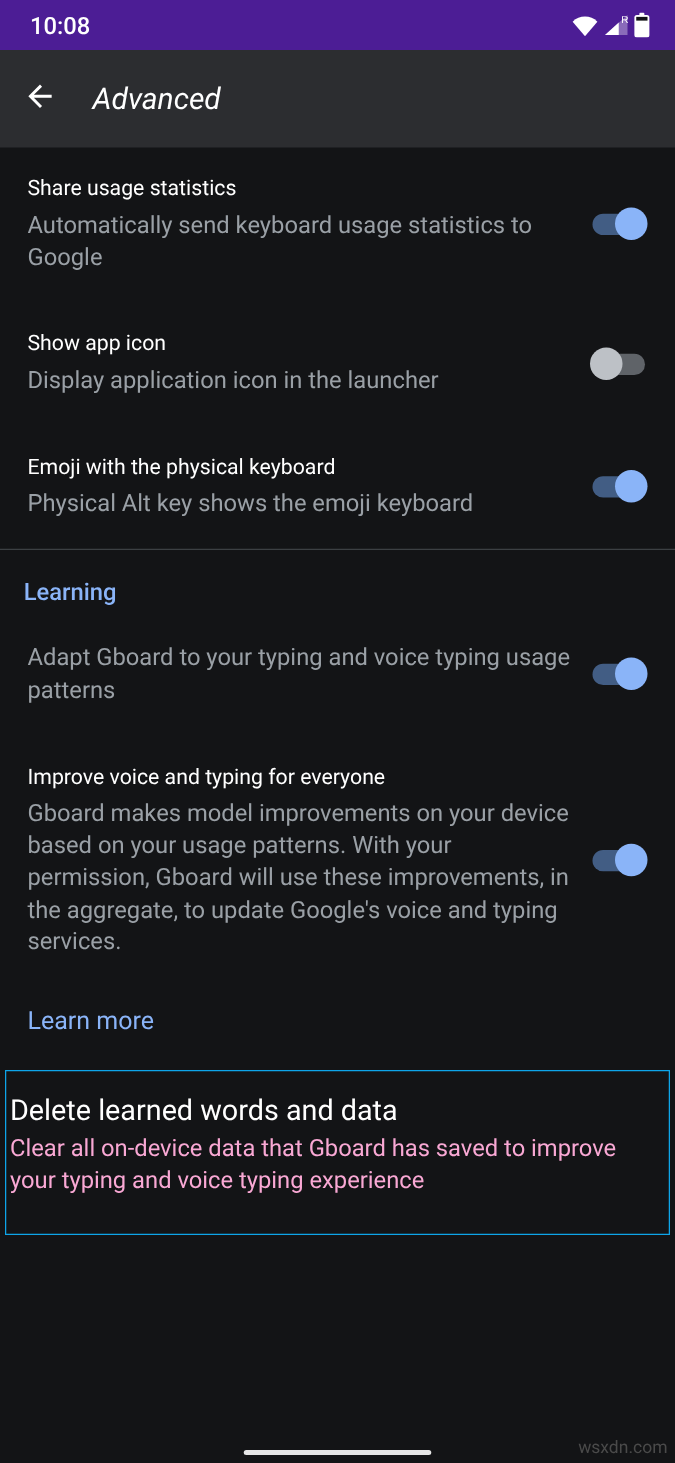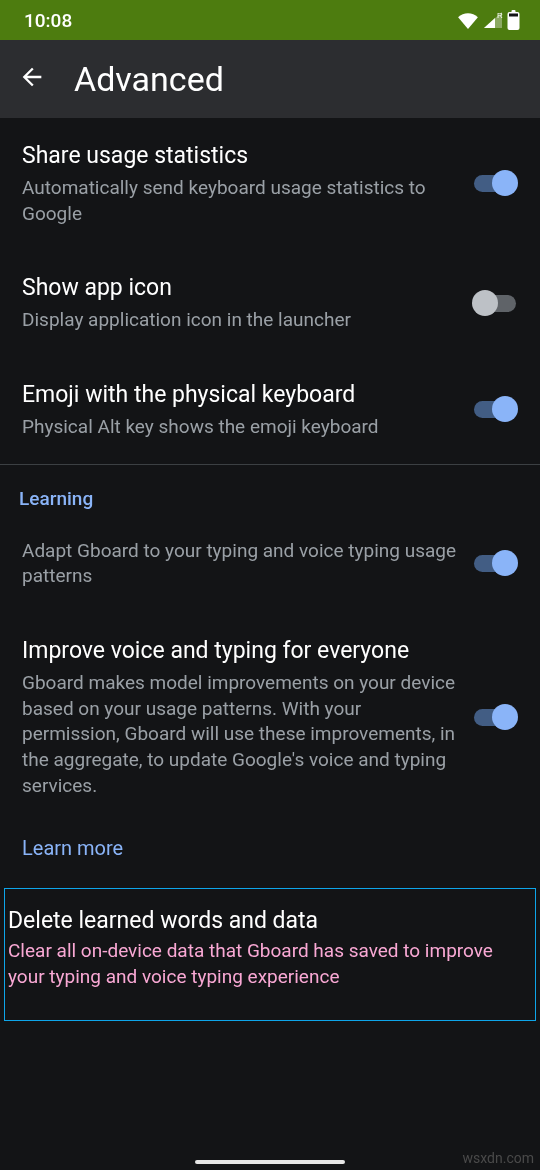--- a/index.html
+++ b/index.html
@@ -14,43 +14,43 @@
   }
   .status-bar {
     height: 40px;
     display: flex;
     align-items: center;
     justify-content: space-between;
     padding: 0 20px 0 24px;
     font-size: 19px;
     font-weight: 500;
     color: #ffffff;
-    background: #4d7c0f;
+    background: #4c1d95;
   }
   .status-right { display: flex; align-items: center; gap: 4px; }
   .status-right svg { display: block; }
   .app-bar {
     height: 78px;
     background: #2c2d30;
     display: flex;
     align-items: center;
     padding: 0 18px;
     gap: 28px;
   }
-  .app-bar .title { font-size: 34px; color: #ffffff; font-weight: 400; }
+  .app-bar .title { font-size: 24px; color: #ffffff; font-weight: 400; font-style: italic; }
   .content { padding: 0; }
   .item {
     padding: 22px 22px 24px 22px;
     display: flex;
     align-items: center;
     gap: 16px;
   }
   .item .text { flex: 1; }
   .item .title {
-    font-size: 23px;
+    font-size: 17px;
     color: #ffffff;
     line-height: 1.35;
     margin-bottom: 4px;
   }
   .item .sub {
     font-size: 19px;
     color: #9aa0a6;
     line-height: 1.35;
   }
   .toggle {

